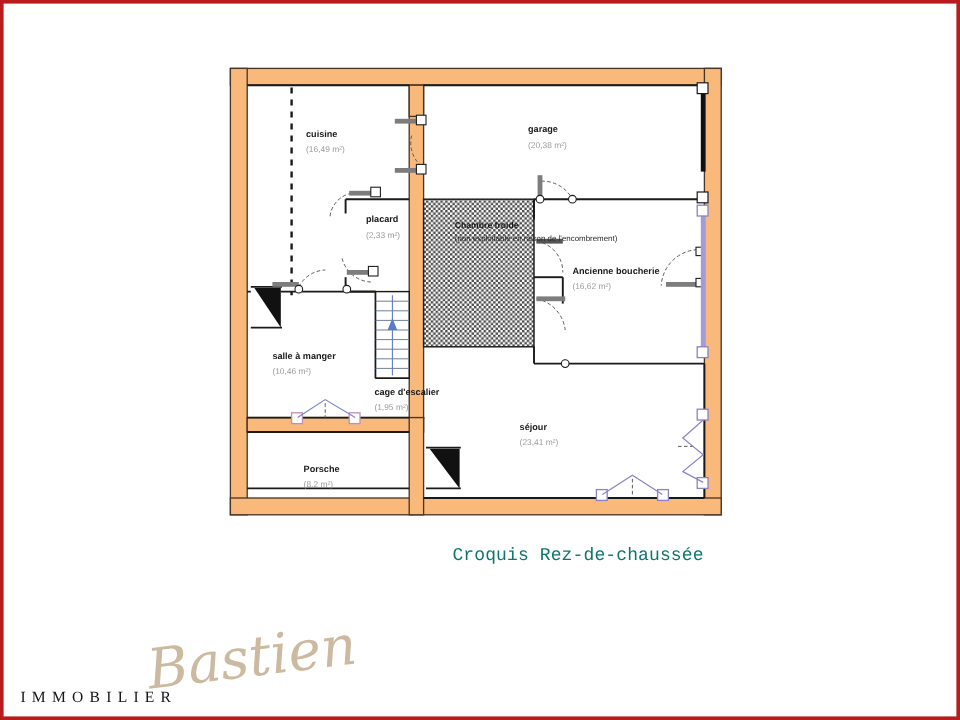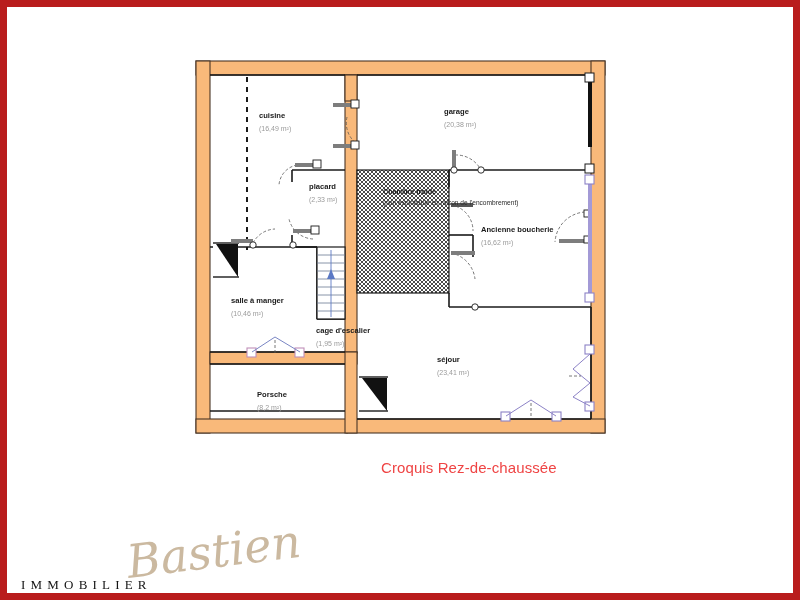--- a/index.html
+++ b/index.html
@@ -13,21 +13,21 @@
     position: relative;
     overflow: hidden;
     font-family: "Liberation Sans", sans-serif;
     color: #1a1a1a;
   }
 
   #page {
     position: absolute;
     inset: 0;
     background: #ffffff;
-    border: 7px solid #b91c1c;
+    border: 3px solid #b91c1c;
     box-sizing: border-box;
   }
 
   
   #plan-wrap {
     position: absolute;
     left: 0;
     top: 0;
     width: 800px;
     height: 450px;
@@ -57,23 +57,23 @@
     font-size: 7.2px;
     font-weight: bold;
     fill: #1a1a1a;
   }
 
   
   #caption {
     position: absolute;
     left: 374px;
     top: 452px;
-    font-family: Liberation Sans, sans-serif;
+    font-family: Liberation Mono, monospace;
     font-size: 15px;
-    color: #ef4444;
+    color: #0f766e;
     letter-spacing: 0.1px;
     white-space: nowrap;
   }
 
   
   #logo {
     position: absolute;
     left: 8px;
     top: 500px;
     width: 250px;

